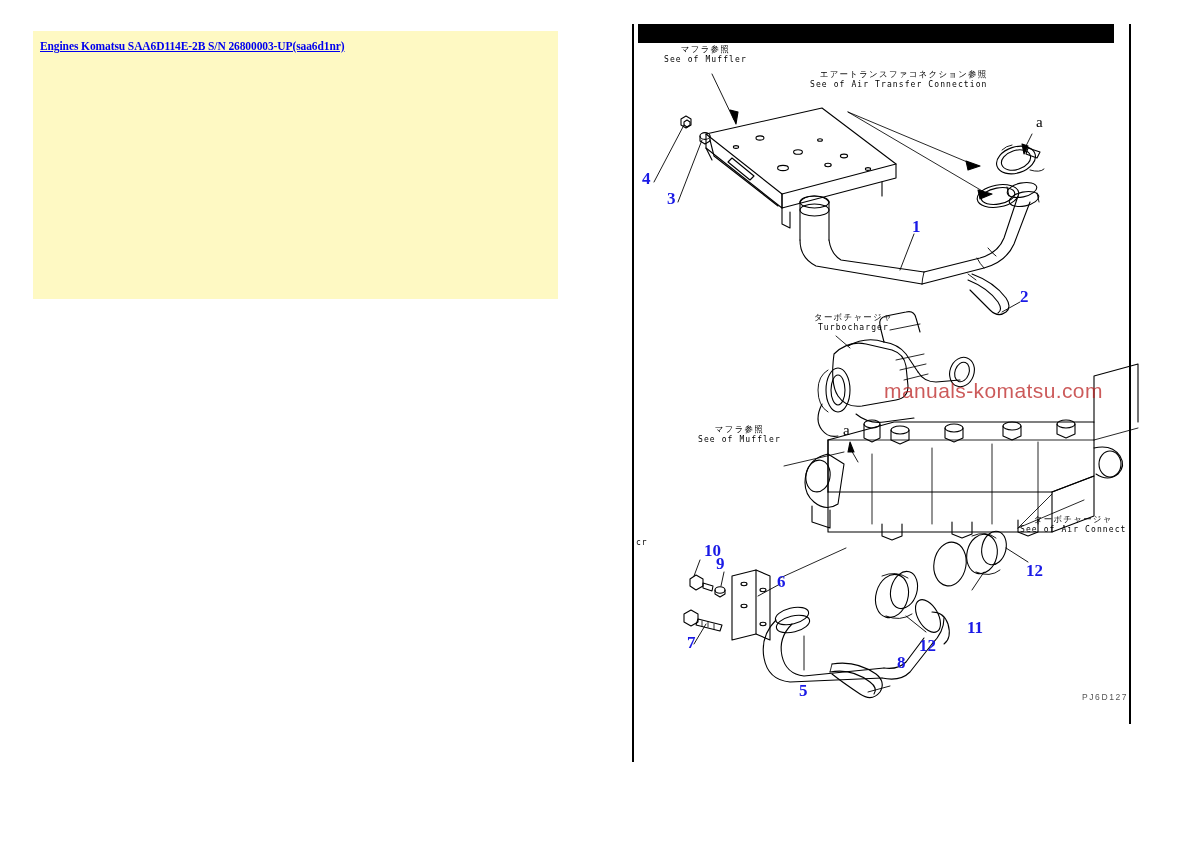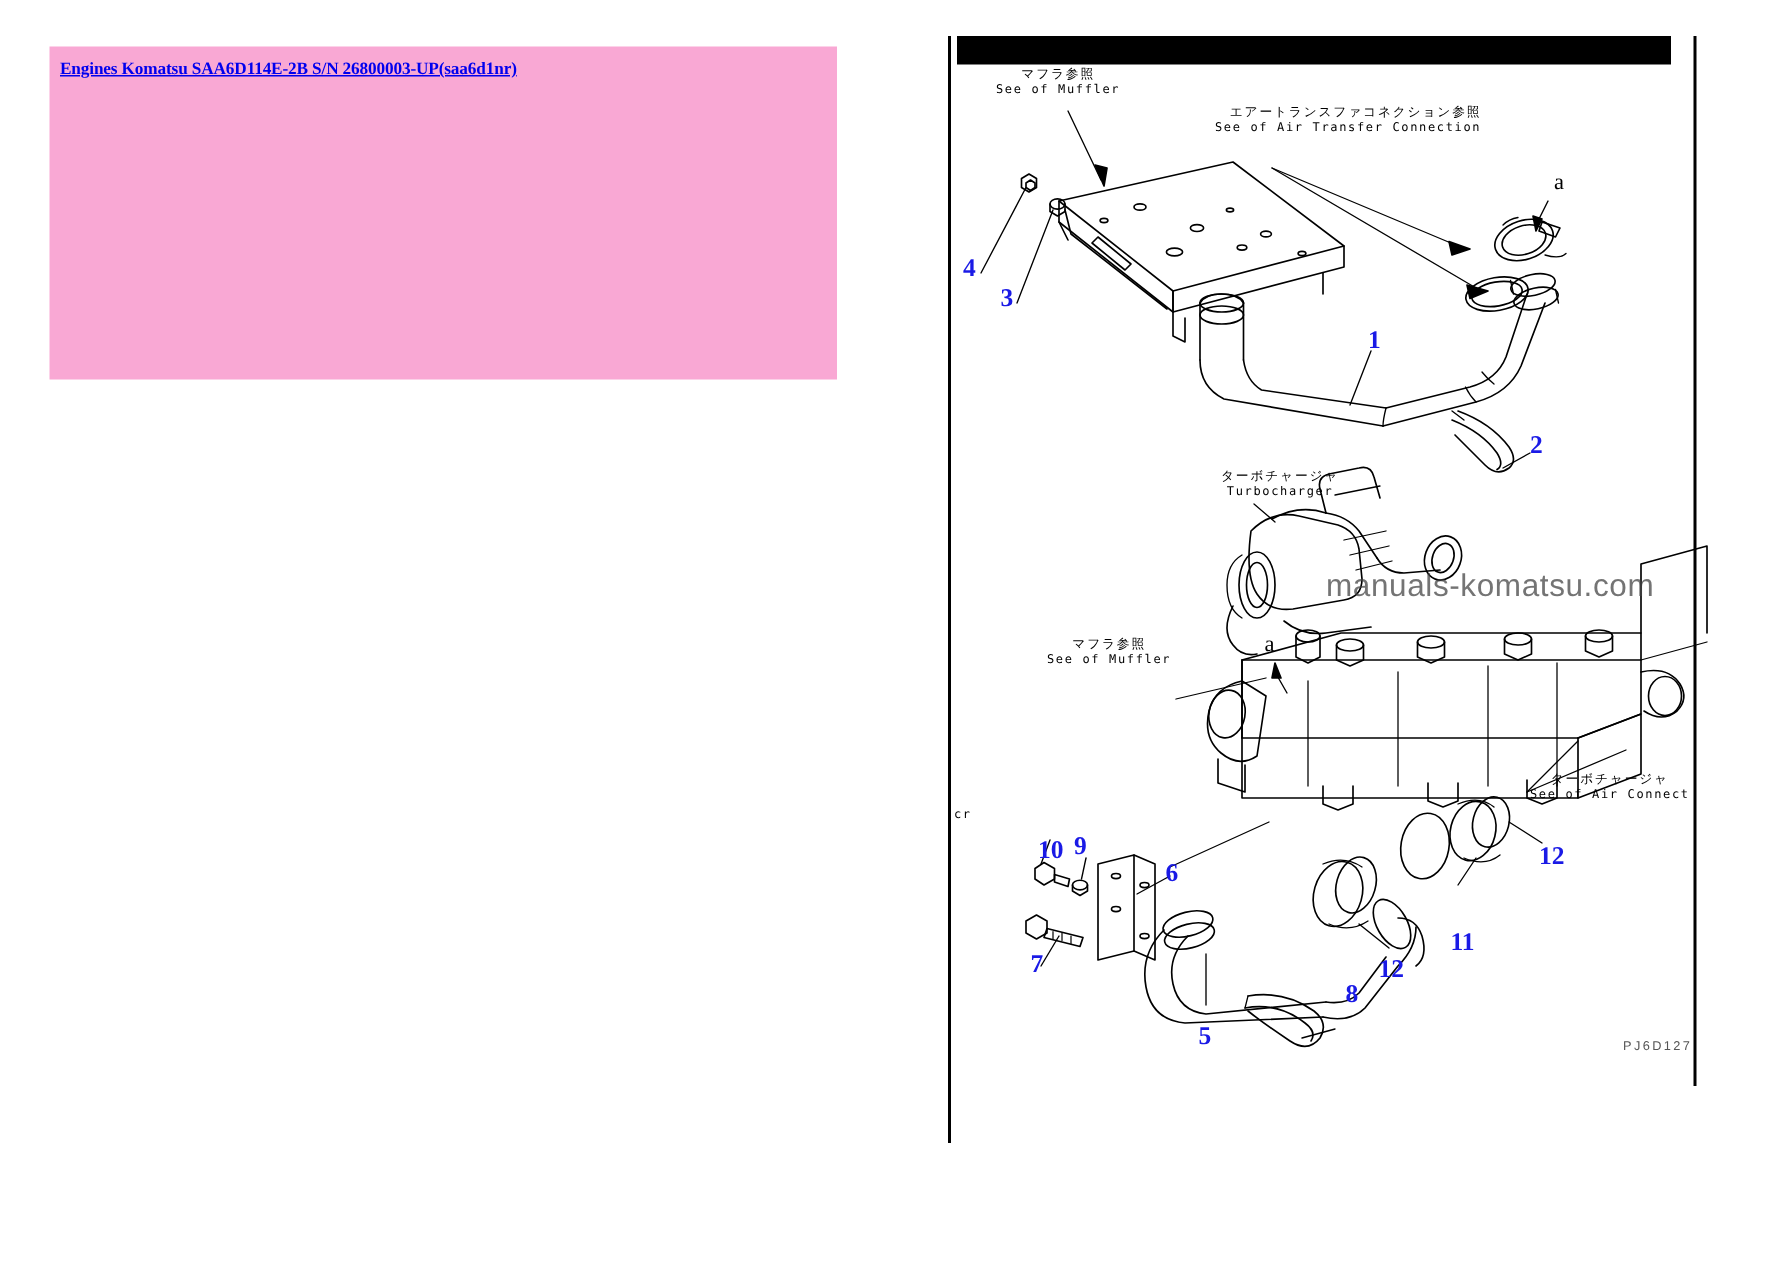--- a/index.html
+++ b/index.html
@@ -10,22 +10,22 @@
     width: 1190px; height: 842px;
     position: relative;
     overflow: hidden;
     font-family: "Liberation Sans", sans-serif;
   }
 
   
   #media-panel {
     position: absolute;
     left: 33px; top: 31px;
-    width: 525px; height: 222px;
-    background: #f9a8d4;
+    width: 525px; height: 268px;
+    background: #fef9c3;
   }
   #title-link {
     position: absolute;
     left: 7px; top: 9px;
     color: #0000ee;
     font-family: "Liberation Serif", serif;
     font-size: 11.5px;
     font-weight: bold;
     letter-spacing: -0.1px;
     text-decoration: underline;
@@ -124,21 +124,21 @@
     font-family: Liberation Sans, sans-serif;
     font-size: 8.5px;
     letter-spacing: 1.6px;
     white-space: nowrap;
   }
 
   
   #watermark {
     position: absolute;
     left: 252px; top: 355px;
-    color: #404040;
+    color: #b91c1c;
     opacity: 0.72;
     font-family: "Liberation Sans", sans-serif;
     font-size: 21px;
     letter-spacing: 0.4px;
     white-space: nowrap;
     pointer-events: none;
   }
 </style>
 </head>
 <body>
@@ -371,21 +371,21 @@
     <span class="en">See of Air Connect</span>
   </div>
 
   <div class="letter" style="left:404px; top:90px;">a</div>
   <div class="letter" style="left:211px; top:398px;">a</div>
 
   <div class="callout" style="left:10px; top:146px;">4</div>
   <div class="callout" style="left:35px; top:166px;">3</div>
   <div class="callout" style="left:280px; top:194px;">1</div>
   <div class="callout" style="left:388px; top:264px;">2</div>
-  <div class="callout" style="left:60px; top:518px;margin-top:16px;">10</div>
+  <div class="callout" style="left:72px; top:518px;">10</div>
   <div class="callout" style="left:84px; top:531px;">9</div>
   <div class="callout" style="left:145px; top:549px;">6</div>
   <div class="callout" style="left:55px; top:610px;">7</div>
   <div class="callout" style="left:394px; top:538px;">12</div>
   <div class="callout" style="left:335px; top:563px;margin-top:32px;">11</div>
   <div class="callout" style="left:287px; top:613px;">12</div>
   <div class="callout" style="left:167px; top:658px;">5</div>
   <div class="callout" style="left:265px; top:630px;">8</div>
 
   <div id="edge-text">cr</div>

